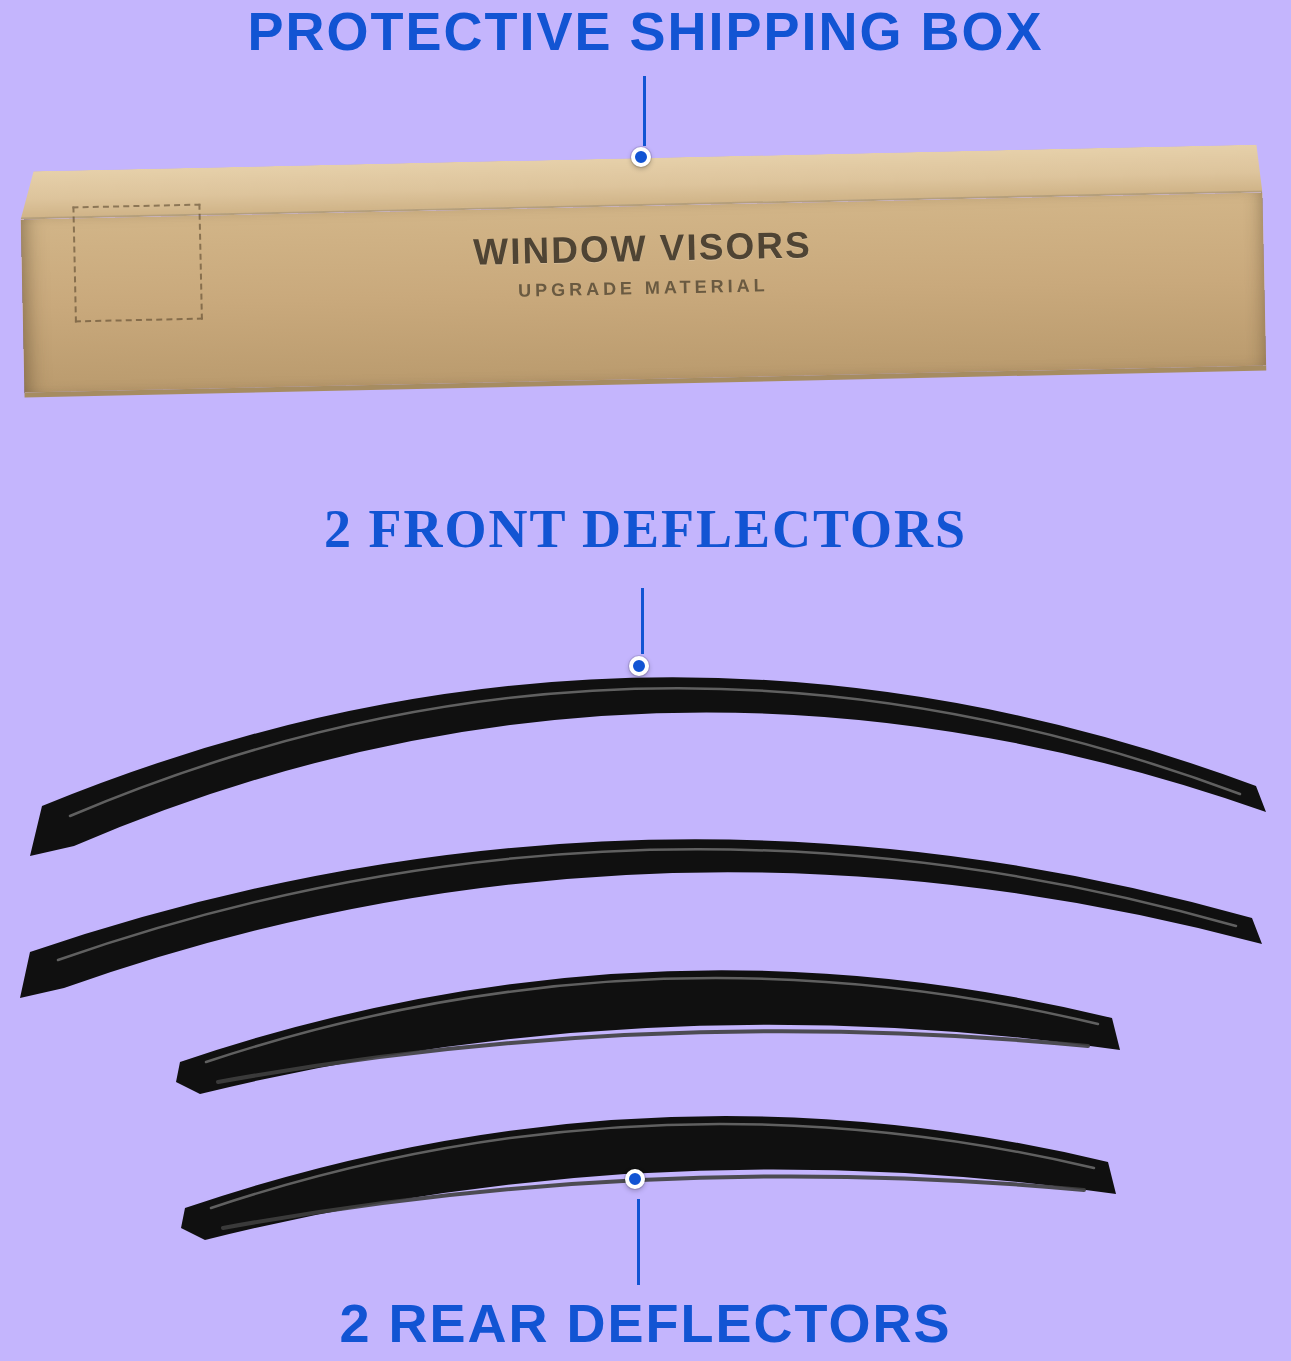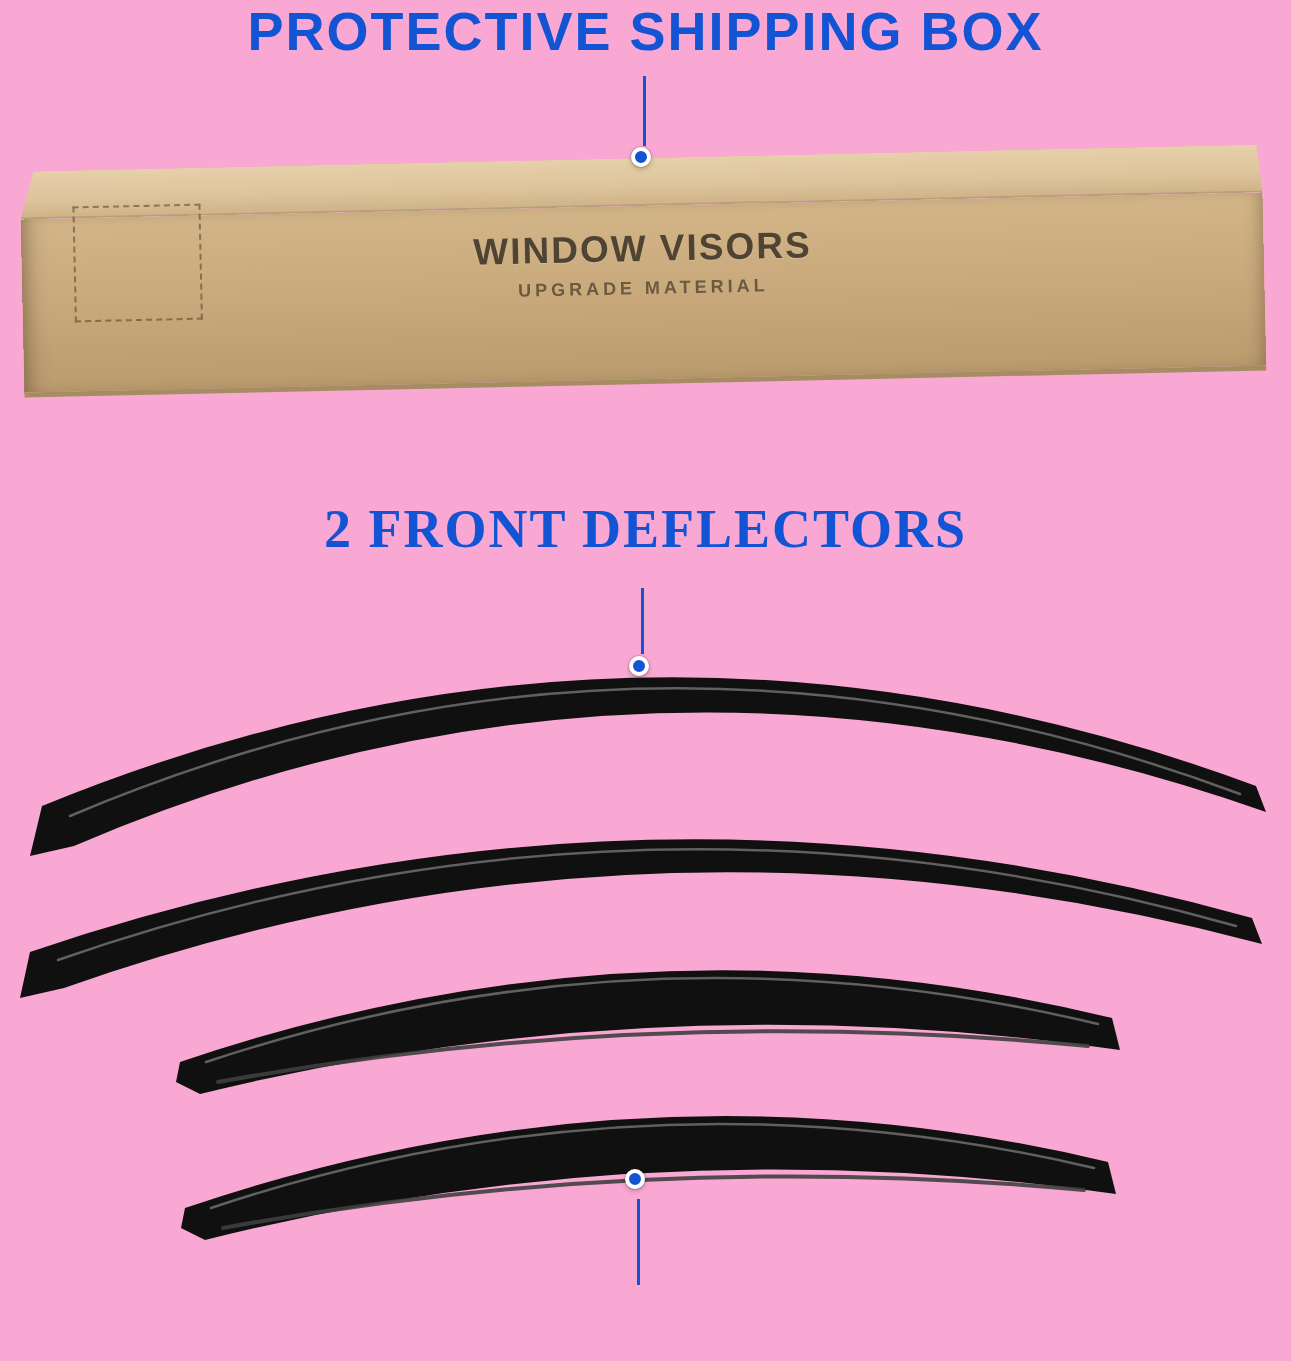--- a/index.html
+++ b/index.html
@@ -9,21 +9,21 @@
     --kraft-dark:#a68c61;
     --visor-black:#101010;
     --box-text:#4f4434;
   }
   *{margin:0;padding:0;box-sizing:border-box;}
   html,body{background:#fff;}
   body{font-family:"Liberation Sans", sans-serif;}
   .stage{
     position:relative;
     width:1291px;height:1361px;
-    background:#f9a8d4;
+    background:#c4b5fd;
     overflow:hidden;
   }
   .callout-label{
     position:absolute;
     left:0;width:100%;
     text-align:center;
     color:var(--accent-blue,#1254d3);
     font-weight:800;
     font-size:54px;
     letter-spacing:2px;
@@ -152,14 +152,15 @@
     <path class="visor-edge" d="M 206 1062 Q 646 916 1098 1024"></path>
     <path class="visor-lip" d="M 218 1082 Q 650 1004 1088 1046"></path>
 
     <path class="visor" d="M 185 1208 Q 646 1051 1108 1162 L 1116 1194 Q 650 1128 205 1240 L 181 1228 Z"></path>
     <path class="visor-edge" d="M 211 1208 Q 646 1063 1094 1168"></path>
     <path class="visor-lip" d="M 223 1228 Q 650 1150 1084 1190"></path>
   </svg>
 
   <div class="dot dot-3"></div>
   <div class="leader leader-3"></div>
+  <div class="callout-label label-bottom">2 REAR DEFLECTORS</div>
 
 </div>
 
 </body></html>

